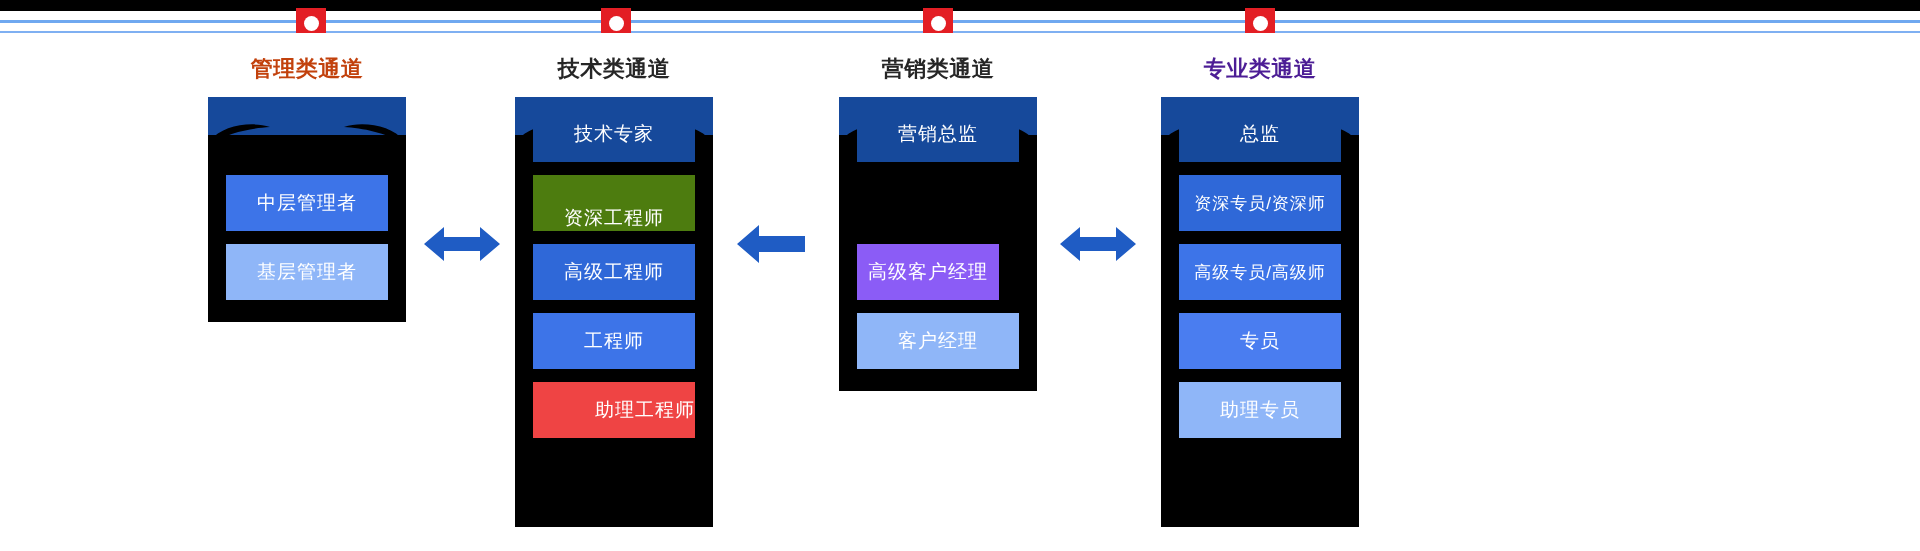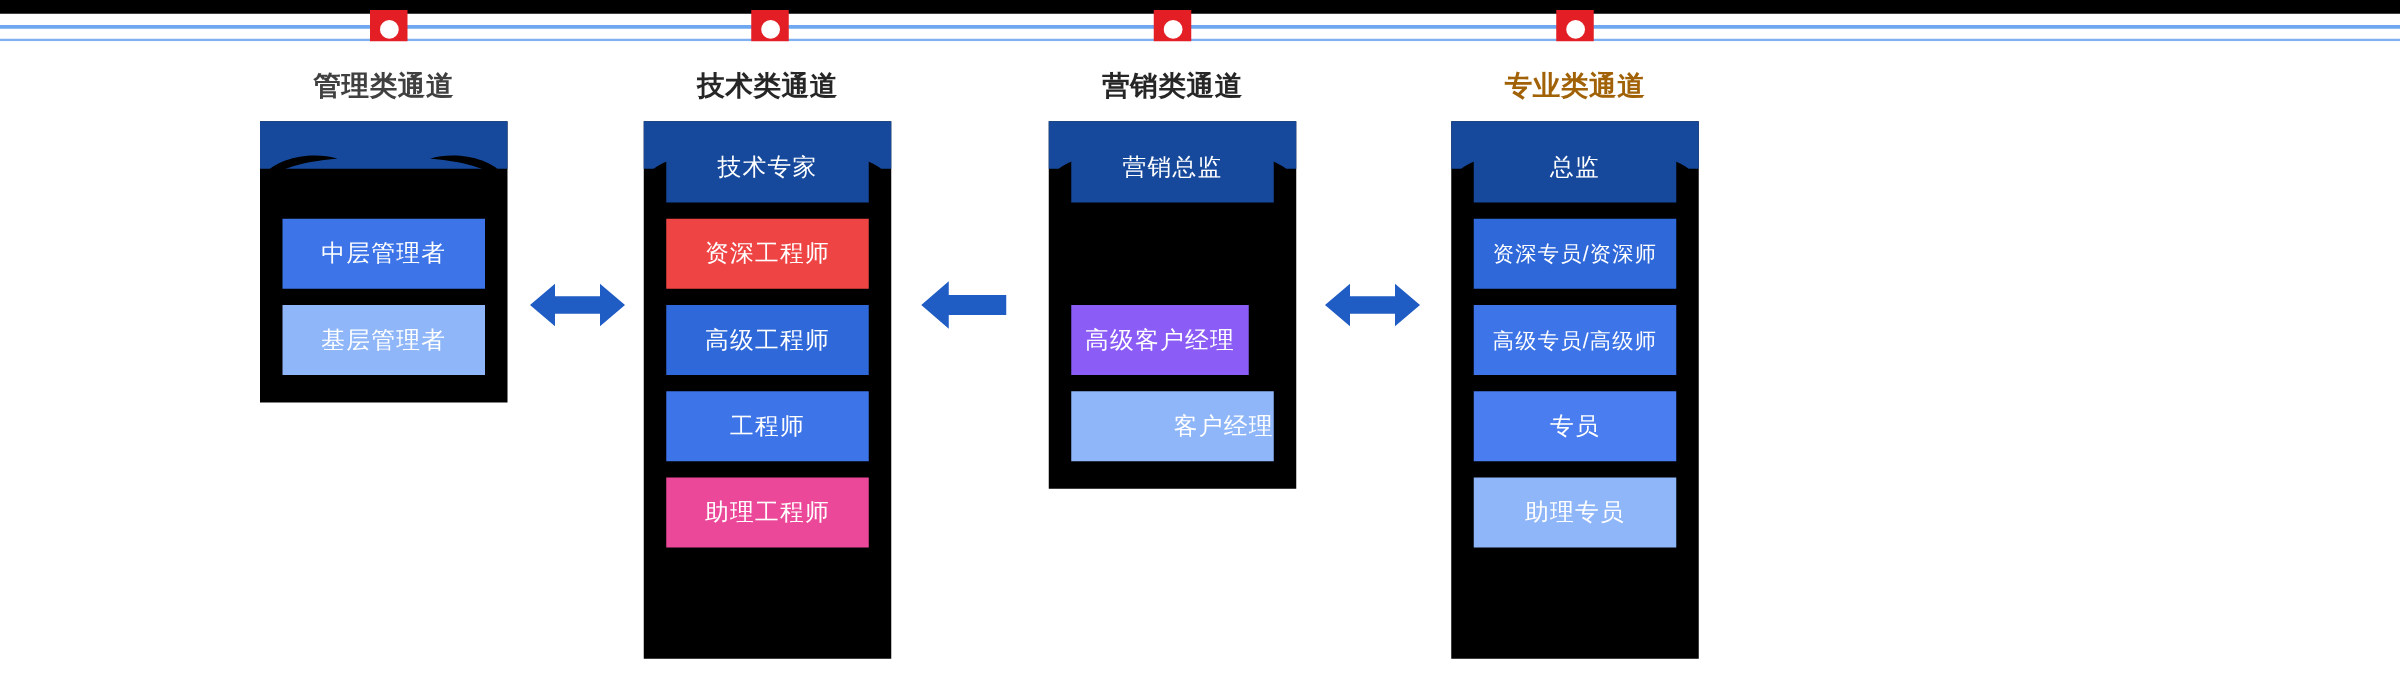--- a/index.html
+++ b/index.html
@@ -110,21 +110,21 @@
     <div class="red-marker" style="left: 923px; background: rgb(227, 30, 36);">
       <div class="dot"></div>
     </div>
     <div class="red-marker" style="left: 1245px; background: rgb(227, 30, 36);">
       <div class="dot"></div>
     </div>
   </div>
 
 <div id="diagram">
     <div class="channel" style="left: 208px; width: 198px; height: 460px;">
-      <div class="channel-title" style="color: #404040;">管理类通道</div>
+      <div class="channel-title" style="color: #c2410c;">管理类通道</div>
       <div class="ladder" style="left: 0px; width: 198px; height: 225px; background: rgb(0, 0, 0);"></div>
       <div class="ladder-cap" style="left: 0px; width: 198px; background: rgb(22, 73, 155);"></div>
       <svg class="swoosh" width="198" height="28" viewBox="0 0 198 28" style="left: 0px; top: 86px;">
         <path d="M2,22 C14,6 44,2 62,8 C44,9 18,14 6,24 Z" fill="#000000"></path>
         <path d="M196,22 C184,6 154,2 136,8 C154,9 180,14 192,24 Z" fill="#000000"></path>
       </svg>
       <div class="rung" style="top: 142px; left: 18px; width: 162px; height: 56px; background: rgb(61, 116, 232);">
         <span>中层管理者</span>
       </div>
       <div class="rung" style="top: 211px; left: 18px; width: 162px; height: 56px; background: rgb(143, 182, 248);">
@@ -135,53 +135,53 @@
       <div class="channel-title" style="color: rgb(38, 38, 38);">技术类通道</div>
       <div class="ladder" style="left: 0px; width: 198px; height: 430px; background: rgb(0, 0, 0);"></div>
       <div class="ladder-cap" style="left: 0px; width: 198px; background: rgb(22, 73, 155);"></div>
       <svg class="swoosh" width="198" height="28" viewBox="0 0 198 28" style="left: 0px; top: 86px;">
         <path d="M2,22 C14,6 44,2 62,8 C44,9 18,14 6,24 Z" fill="#000000"></path>
         <path d="M196,22 C184,6 154,2 136,8 C154,9 180,14 192,24 Z" fill="#000000"></path>
       </svg>
       <div class="rung" style="top: 73px; left: 18px; width: 162px; height: 56px; background: rgb(22, 73, 155);">
         <span>技术专家</span>
       </div>
-      <div class="rung" style="top: 142px; left: 18px; width: 162px; height: 56px; background: #ef4444;">
+      <div class="rung" style="top: 142px; left: 18px; width: 162px; height: 56px; background: #4d7c0f; align-items: flex-end;">
         <span>资深工程师</span>
       </div>
       <div class="rung" style="top: 211px; left: 18px; width: 162px; height: 56px; background: rgb(47, 104, 216); justify-content: center;">
         <span>高级工程师</span>
       </div>
       <div class="rung" style="top: 280px; left: 18px; width: 162px; height: 56px; background: rgb(61, 116, 232);">
         <span>工程师</span>
       </div>
-      <div class="rung" style="top: 349px; left: 18px; width: 162px; height: 56px; background: #ec4899;">
+      <div class="rung" style="top: 349px; left: 18px; width: 162px; height: 56px; background: #ef4444; justify-content: flex-end;">
         <span>助理工程师</span>
       </div>
     </div>
     <div class="channel" style="left: 839px; width: 198px; height: 460px;">
       <div class="channel-title" style="color: rgb(38, 38, 38);">营销类通道</div>
       <div class="ladder" style="left: 0px; width: 198px; height: 294px; background: rgb(0, 0, 0);"></div>
       <div class="ladder-cap" style="left: 0px; width: 198px; background: rgb(22, 73, 155);"></div>
       <svg class="swoosh" width="198" height="28" viewBox="0 0 198 28" style="left: 0px; top: 86px;">
         <path d="M2,22 C14,6 44,2 62,8 C44,9 18,14 6,24 Z" fill="#000000"></path>
         <path d="M196,22 C184,6 154,2 136,8 C154,9 180,14 192,24 Z" fill="#000000"></path>
       </svg>
       <div class="rung" style="top: 73px; left: 18px; width: 162px; height: 56px; background: rgb(22, 73, 155);">
         <span>营销总监</span>
       </div>
       <div class="rung" style="top: 211px; left: 18px; width: 142px; height: 56px; background: #8b5cf6;">
         <span>高级客户经理</span>
       </div>
-      <div class="rung" style="top: 280px; left: 18px; width: 162px; height: 56px; background: rgb(143, 182, 248); justify-content: flex-end;">
+      <div class="rung" style="top: 280px; left: 18px; width: 162px; height: 56px; background: rgb(143, 182, 248);">
         <span>客户经理</span>
       </div>
     </div>
     <div class="channel" style="left: 1161px; width: 198px; height: 460px;">
-      <div class="channel-title" style="color: #a16207;">专业类通道</div>
+      <div class="channel-title" style="color: #4c1d95;">专业类通道</div>
       <div class="ladder" style="left: 0px; width: 198px; height: 430px; background: rgb(0, 0, 0);"></div>
       <div class="ladder-cap" style="left: 0px; width: 198px; background: rgb(22, 73, 155);"></div>
       <svg class="swoosh" width="198" height="28" viewBox="0 0 198 28" style="left: 0px; top: 86px;">
         <path d="M2,22 C14,6 44,2 62,8 C44,9 18,14 6,24 Z" fill="#000000"></path>
         <path d="M196,22 C184,6 154,2 136,8 C154,9 180,14 192,24 Z" fill="#000000"></path>
       </svg>
       <div class="rung" style="top: 73px; left: 18px; width: 162px; height: 56px; background: rgb(22, 73, 155);">
         <span>总监</span>
       </div>
       <div class="rung" style="top: 211px; left: 18px; width: 162px; height: 56px; background: rgb(61, 116, 232);">

